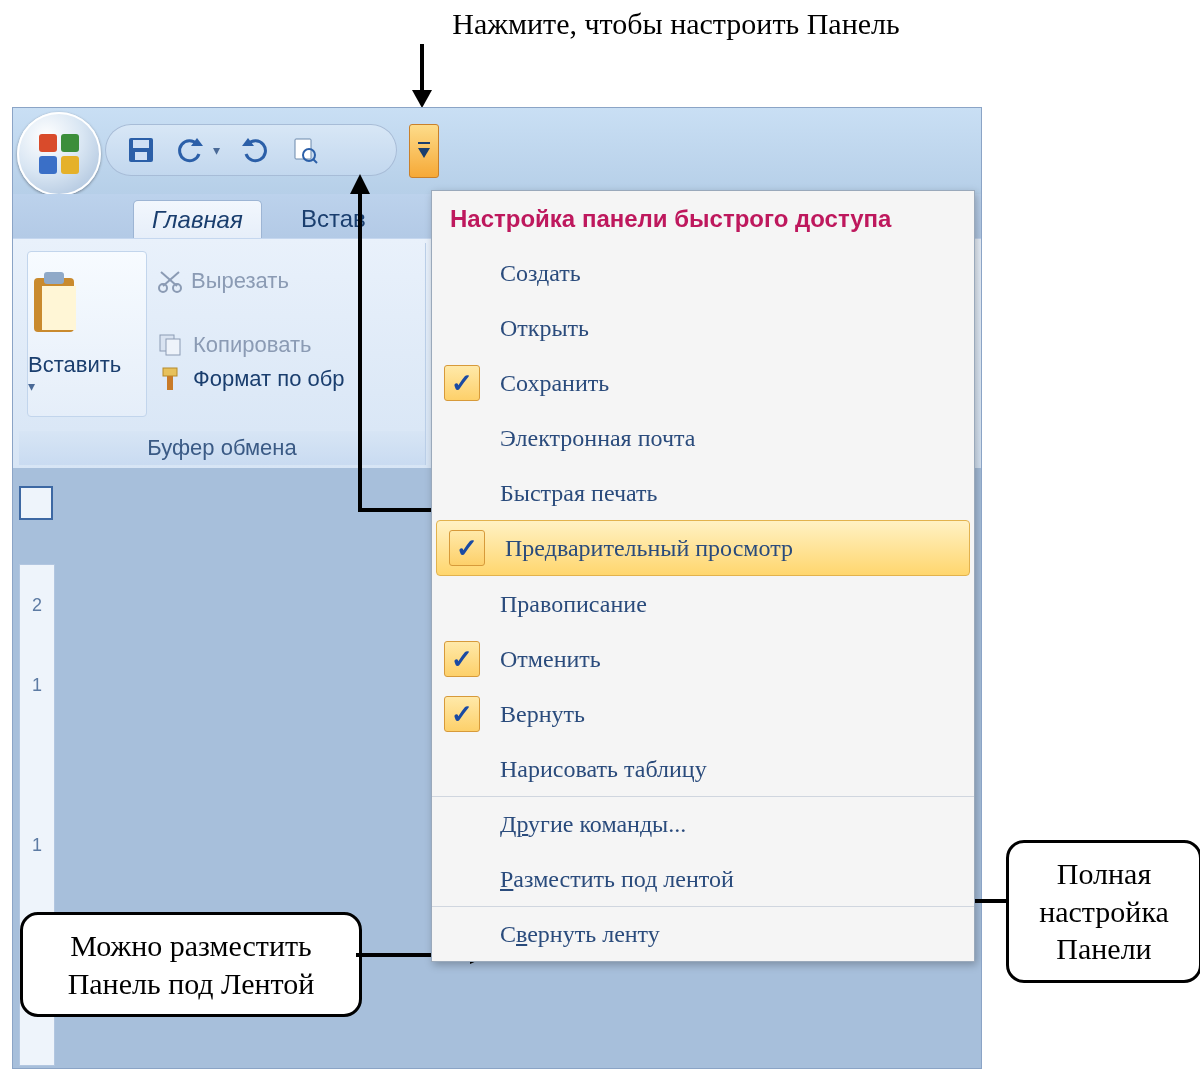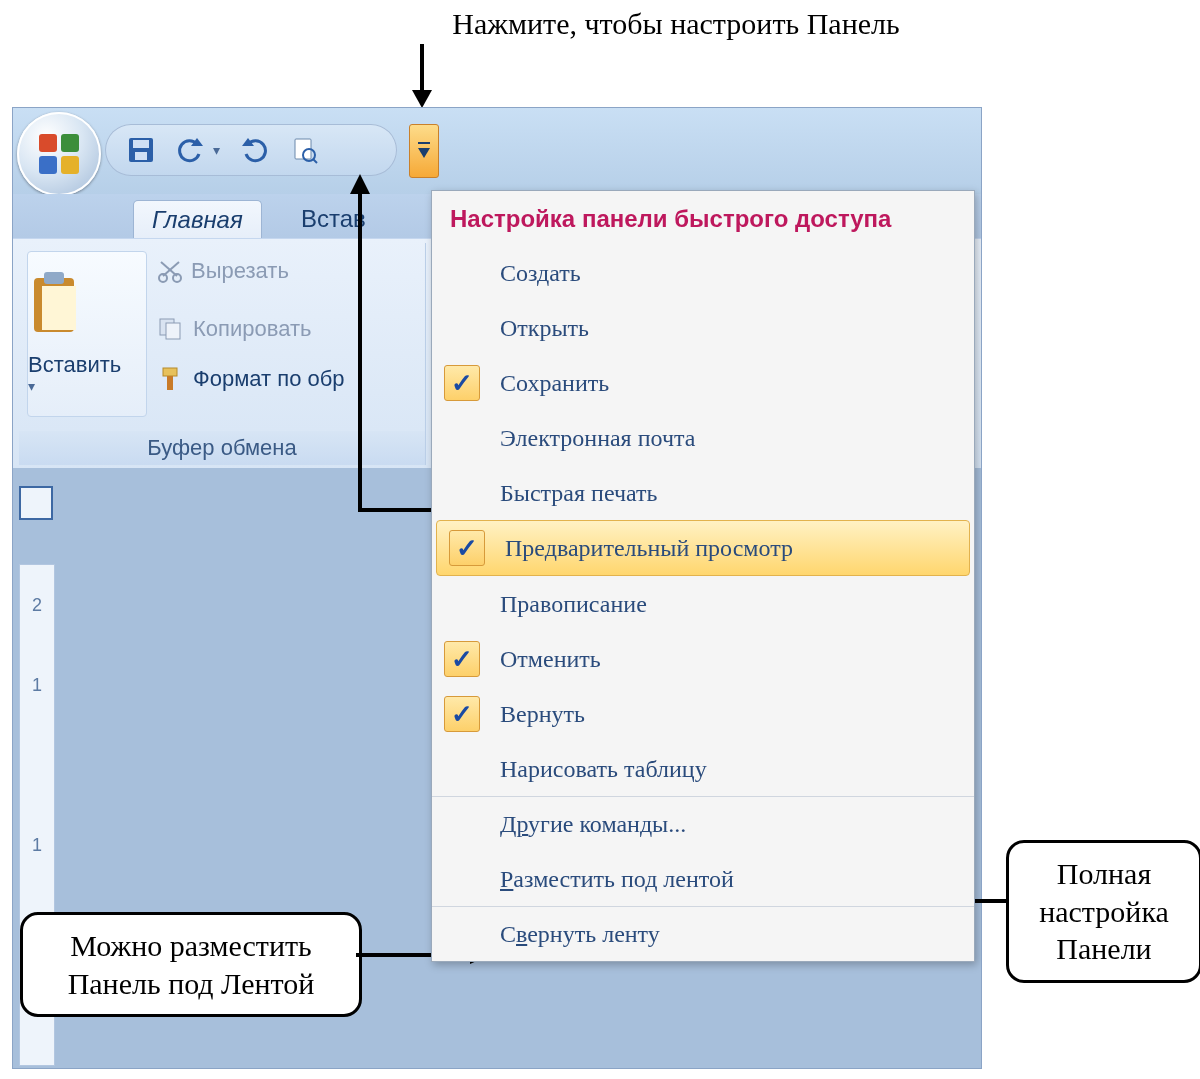--- a/index.html
+++ b/index.html
@@ -127,22 +127,22 @@
   .paste-btn svg { margin-top: 16px; }
   .paste-label { margin-top: 8px; }
   .paste-drop { font-size: 14px; color:#4a6a97; }
   .rb-item {
     position: absolute;
     left: 138px; height: 44px;
     display:flex; align-items:center; gap:10px;
     font-size: 22px;
     color:#8b9bb4;
   }
-  .rb-cut { top: 6px; gap: 8px; }
-  .rb-copy { top: 64px; }
+  .rb-cut { top: 16px; gap: 8px; }
+  .rb-copy { top: 80px; }
   .rb-format { top: 114px; color:#1a3e6e; }
   .group-caption {
     position:absolute; left:0; bottom:0; width:100%; height:34px;
     text-align:center; font-size:22px; color:#3a5a85;
     display:flex; align-items:center; justify-content:center;
     background: linear-gradient(#d7e5f5,#c9dbf1);
   }
   
   .doc-area {
     position:absolute;

